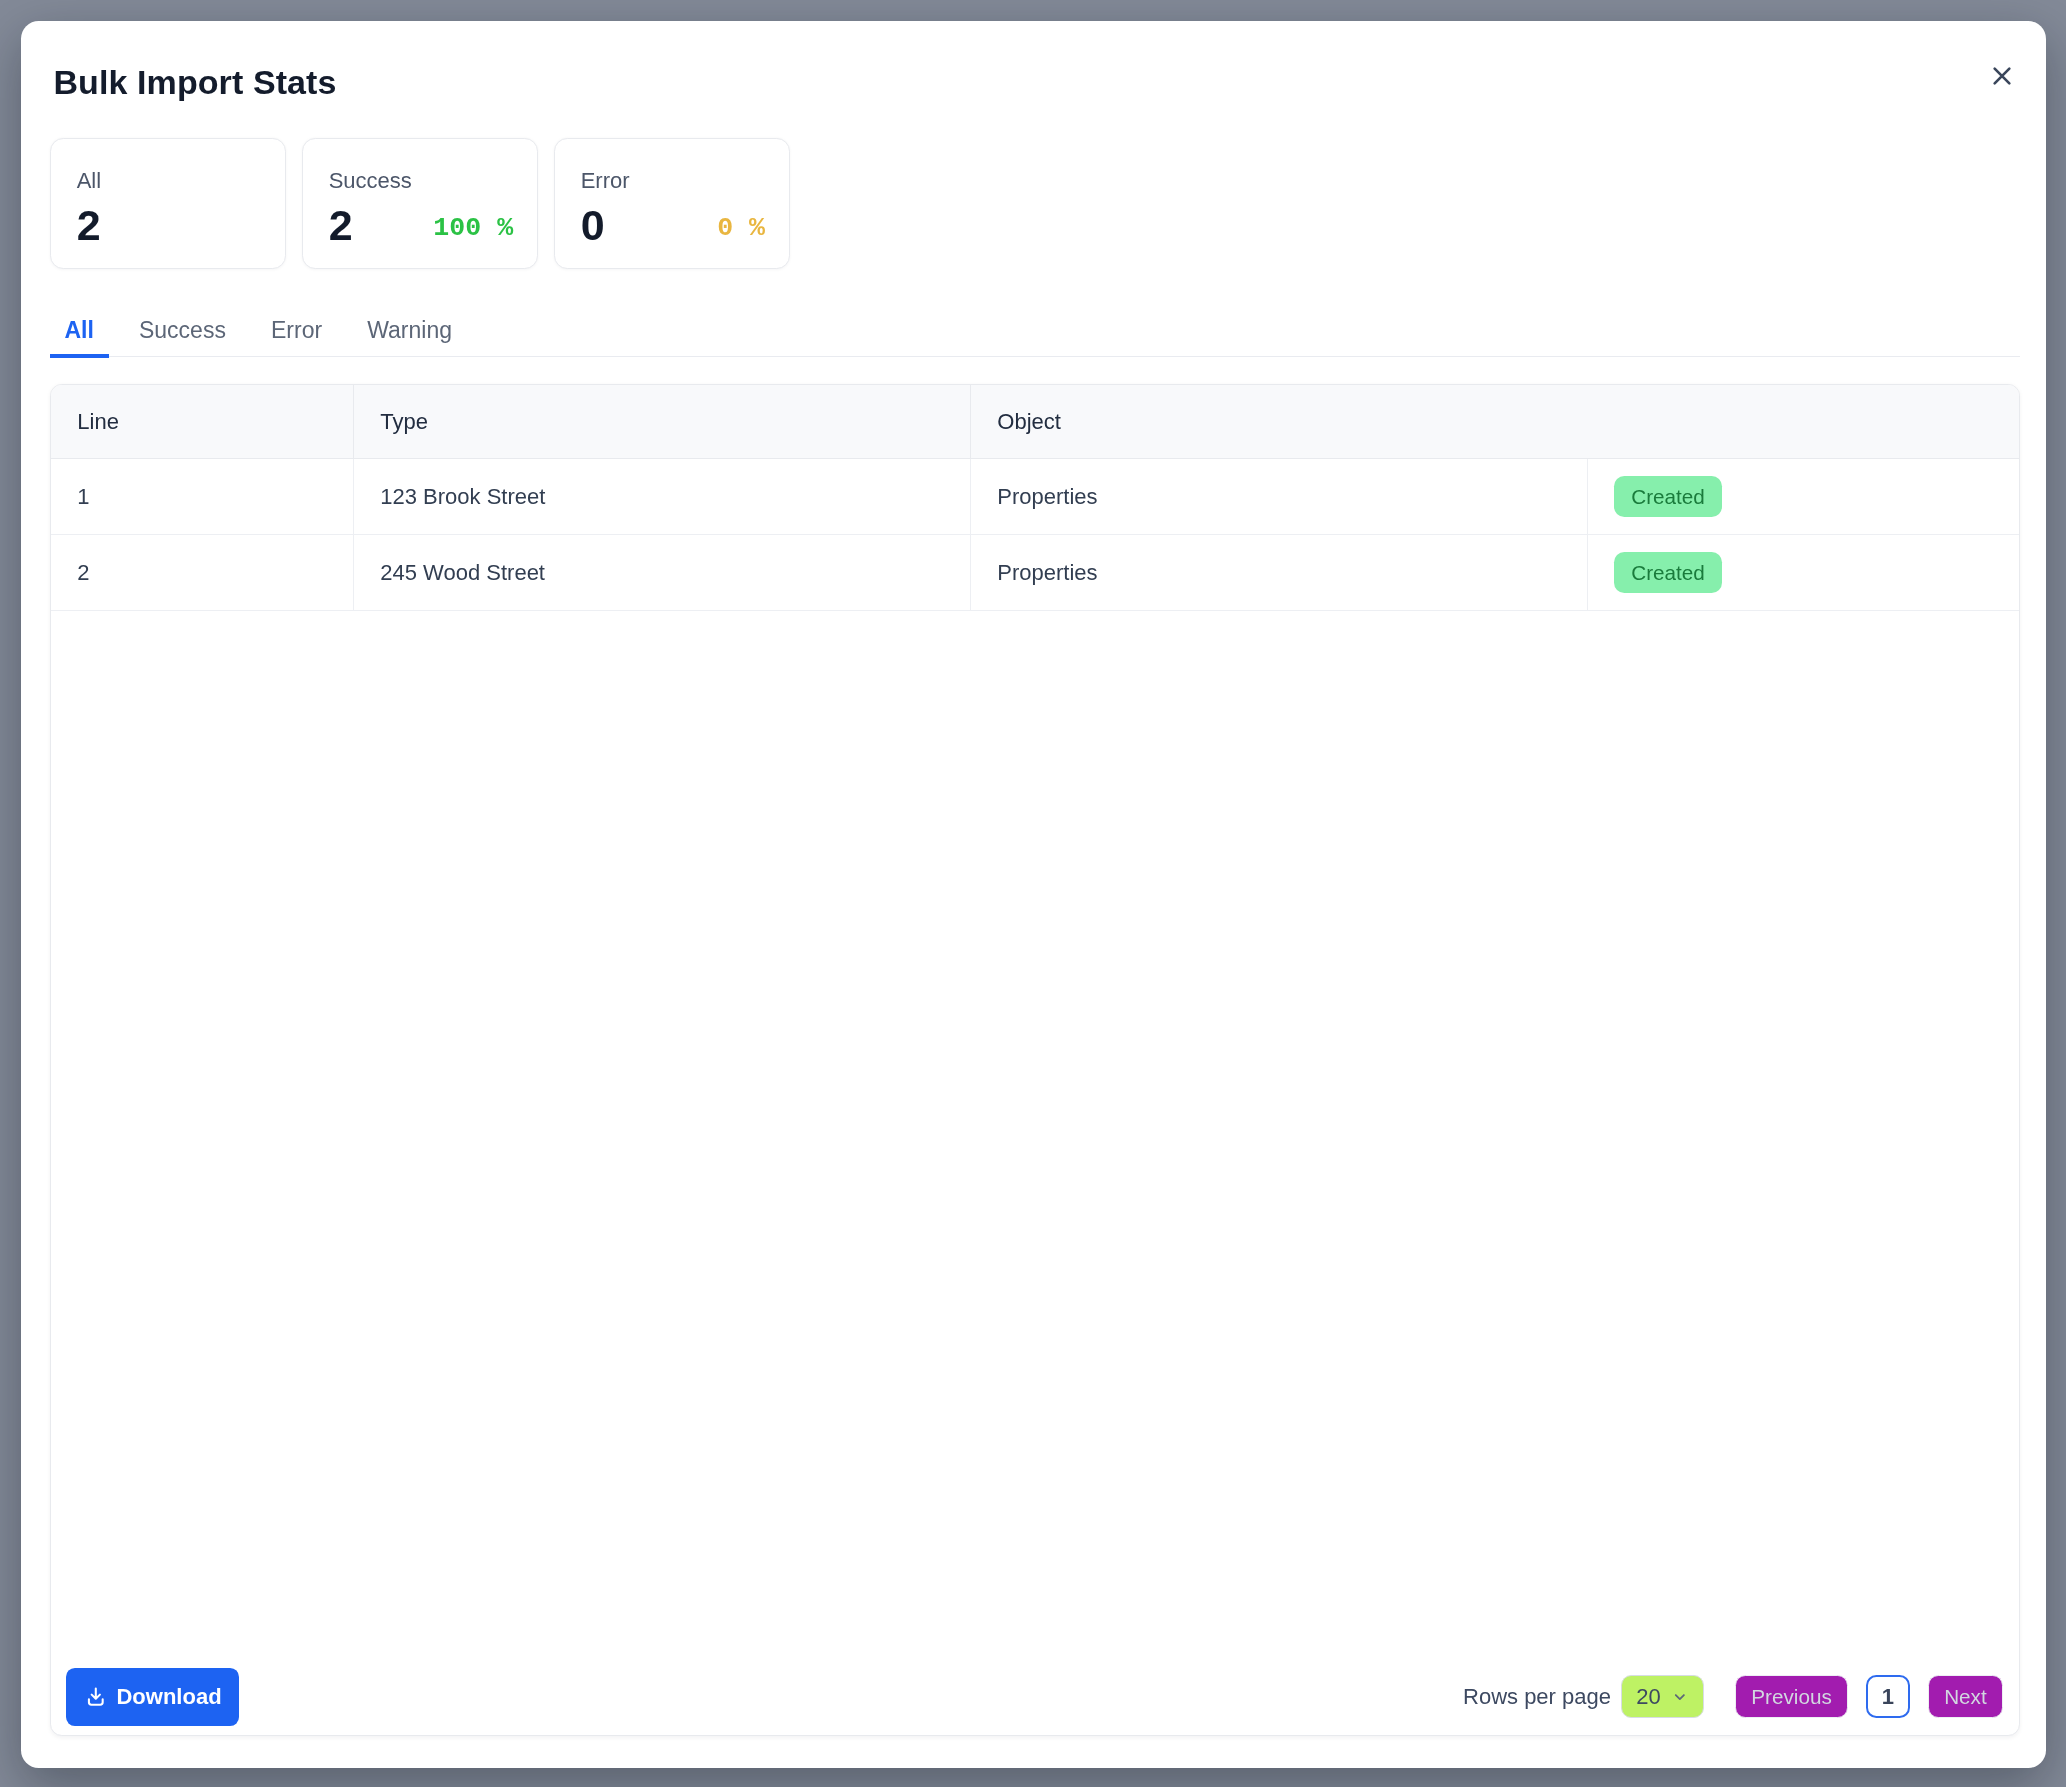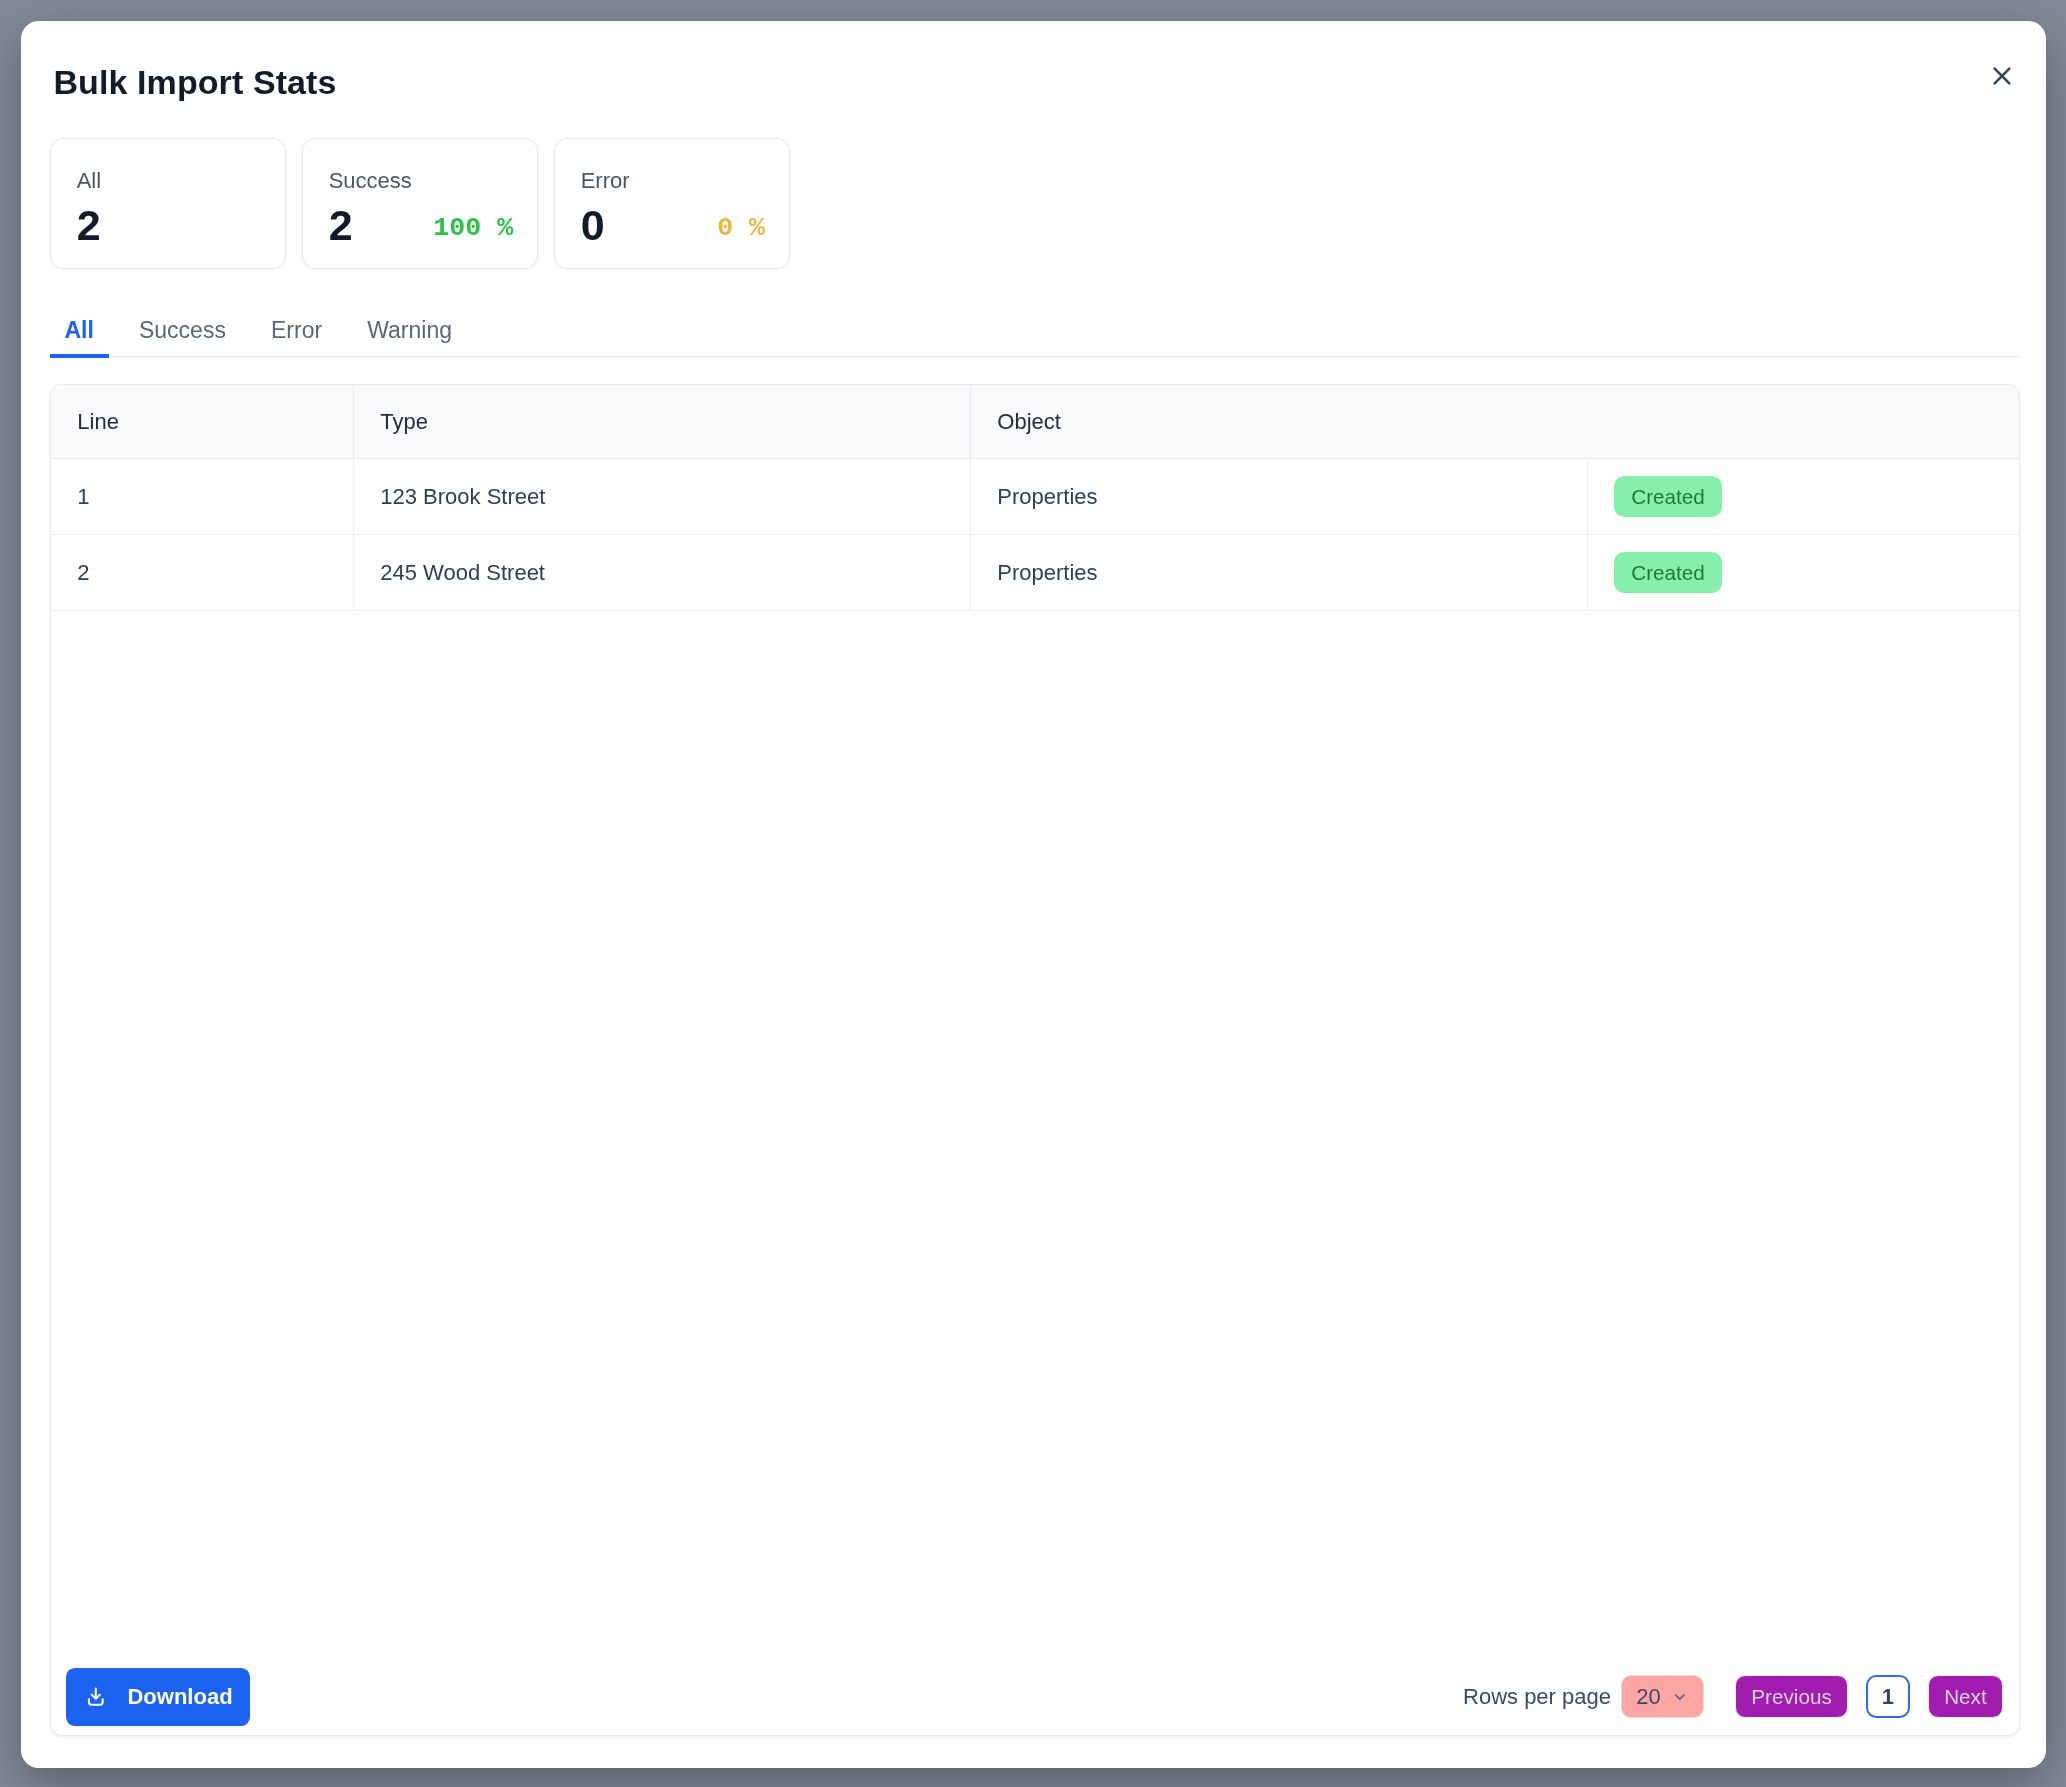--- a/index.html
+++ b/index.html
@@ -117,37 +117,37 @@
     line-height: 1.05;
   }
   .tbody-spacer { flex: 1; }
 
   
   .table-footer {
     display: flex; align-items: center; justify-content: space-between;
     padding: 0 15.5px 8.9px 15.5px;
   }
   .download-btn {
-    display: inline-flex; align-items: center; gap: 20px;
+    display: inline-flex; align-items: center; gap: 9px;
     background: #1d63f2; color: #ffffff;
     border: none; cursor: pointer;
     height: 58px; padding: 0 17.7px;
     border-radius: 8.9px;
     font-family: inherit;
     font-size: 22px; font-weight: 600;
   }
   .pagination {
     display: flex; align-items: center;
   }
   .rows-label { font-size: 22px; color: #3d4961; margin-right: 10.3px; }
   .page-size-select {
     display: inline-flex; align-items: center; gap: 10.3px;
     height: 43px; padding: 0 14px;
     border: 1.5px solid #d7dce4; border-radius: 10.3px;
-    background: #fca5a5; cursor: pointer;
+    background: #bef264; cursor: pointer;
     font-family: inherit; font-size: 22px; color: #3d4961;
     margin-right: 31px;
   }
   .pg-btn {
     display: inline-flex; align-items: center; justify-content: center;
     height: 43px; border-radius: 10.3px;
     font-family: inherit; font-size: 20.7px; font-weight: 500;
     background: #a21caf;
     border: 1.5px solid #edeff3;
     color: #d2d7e0;

